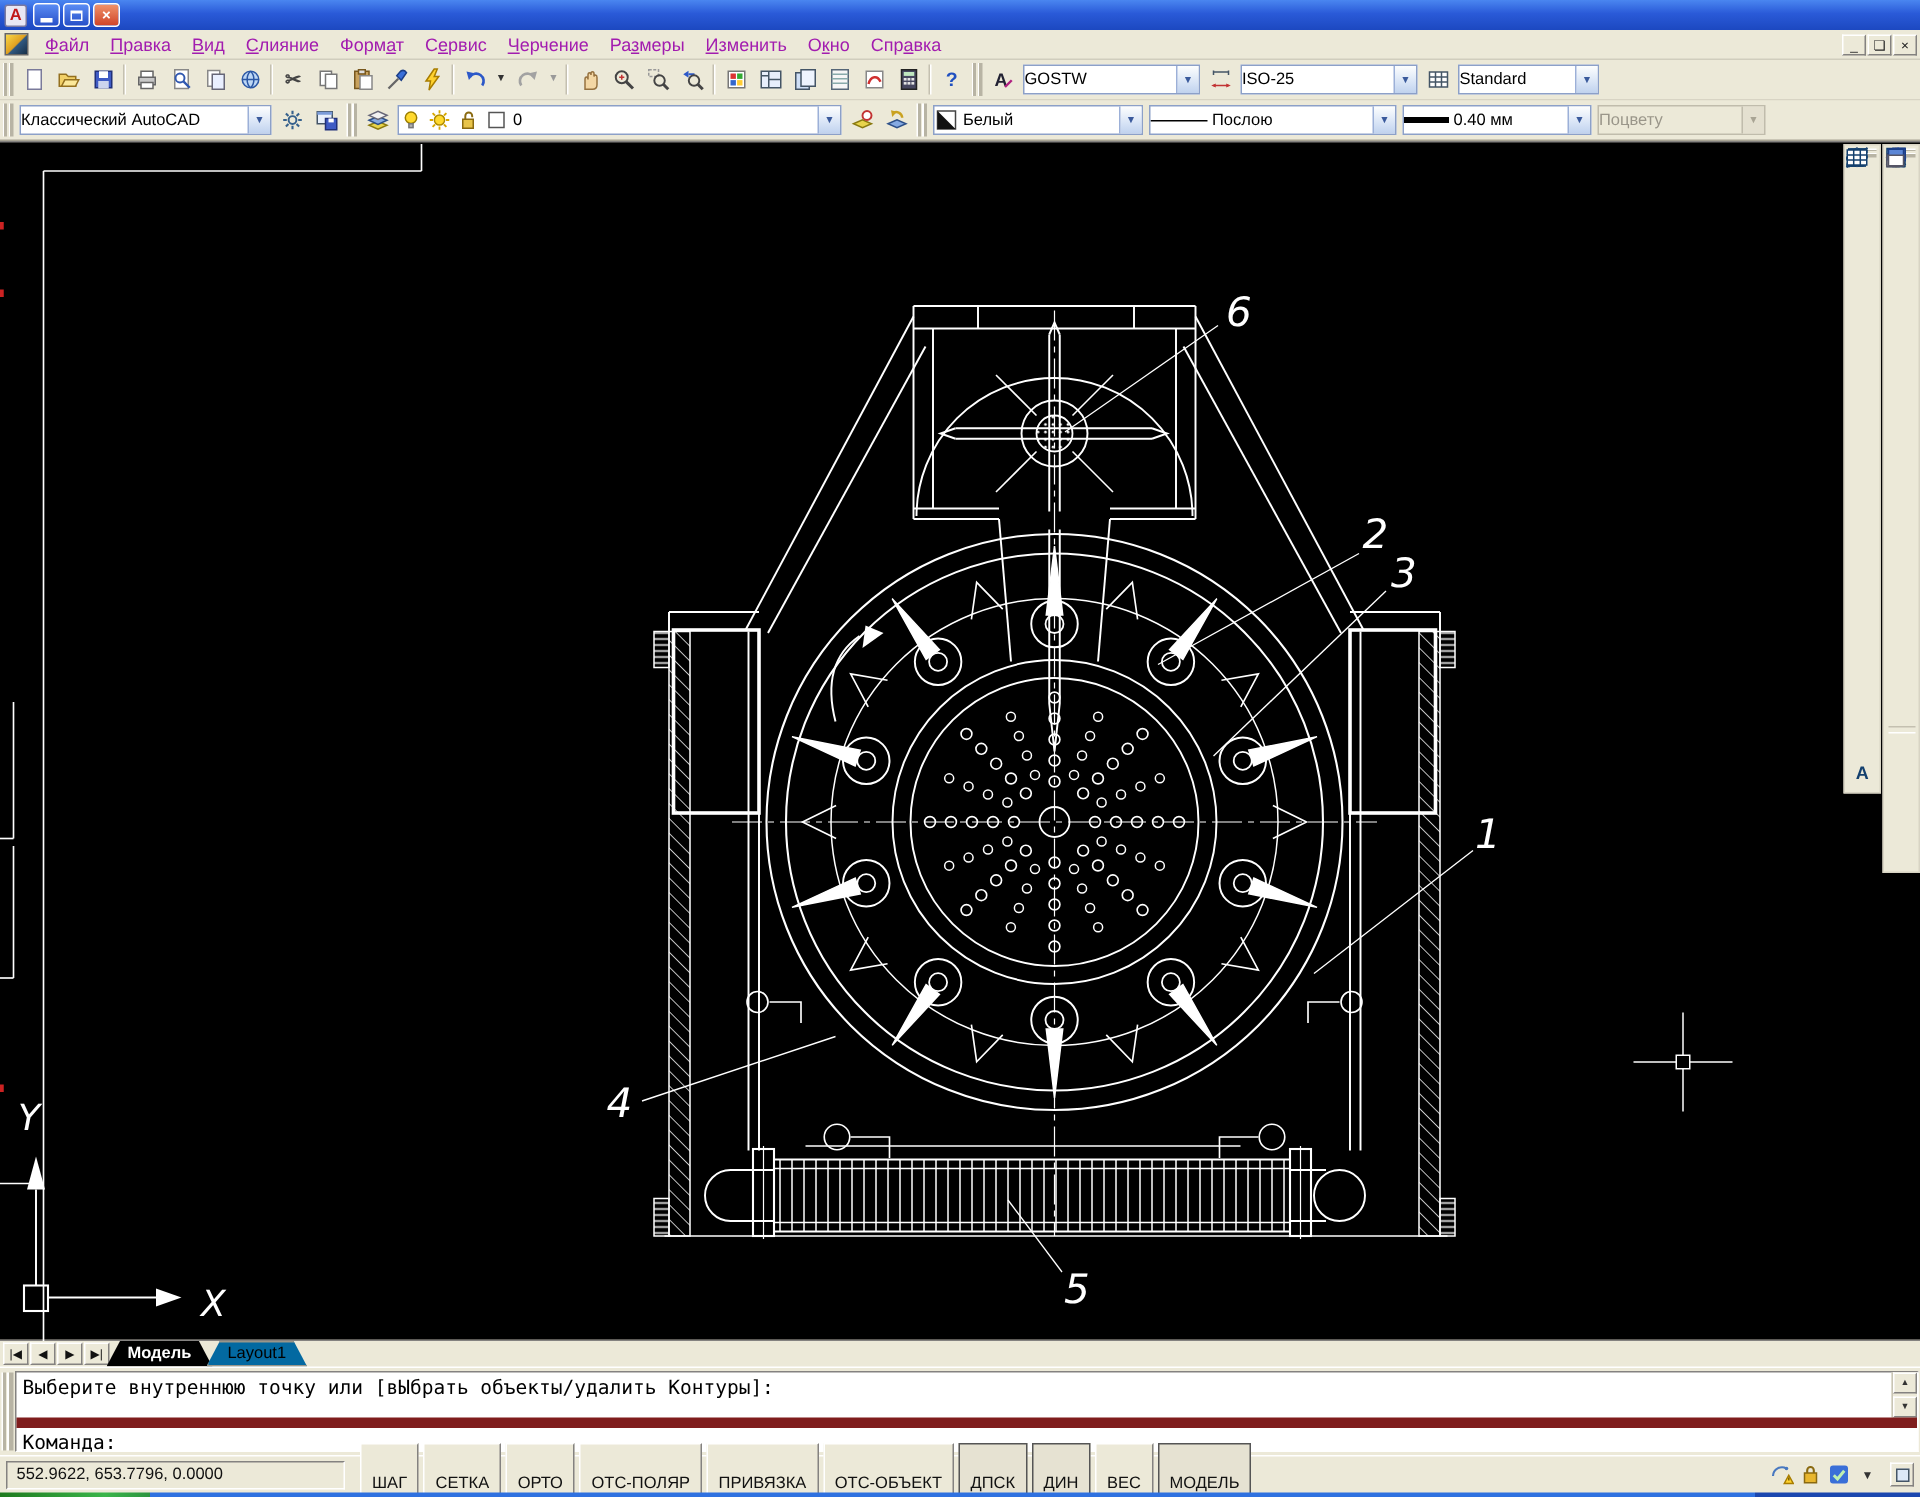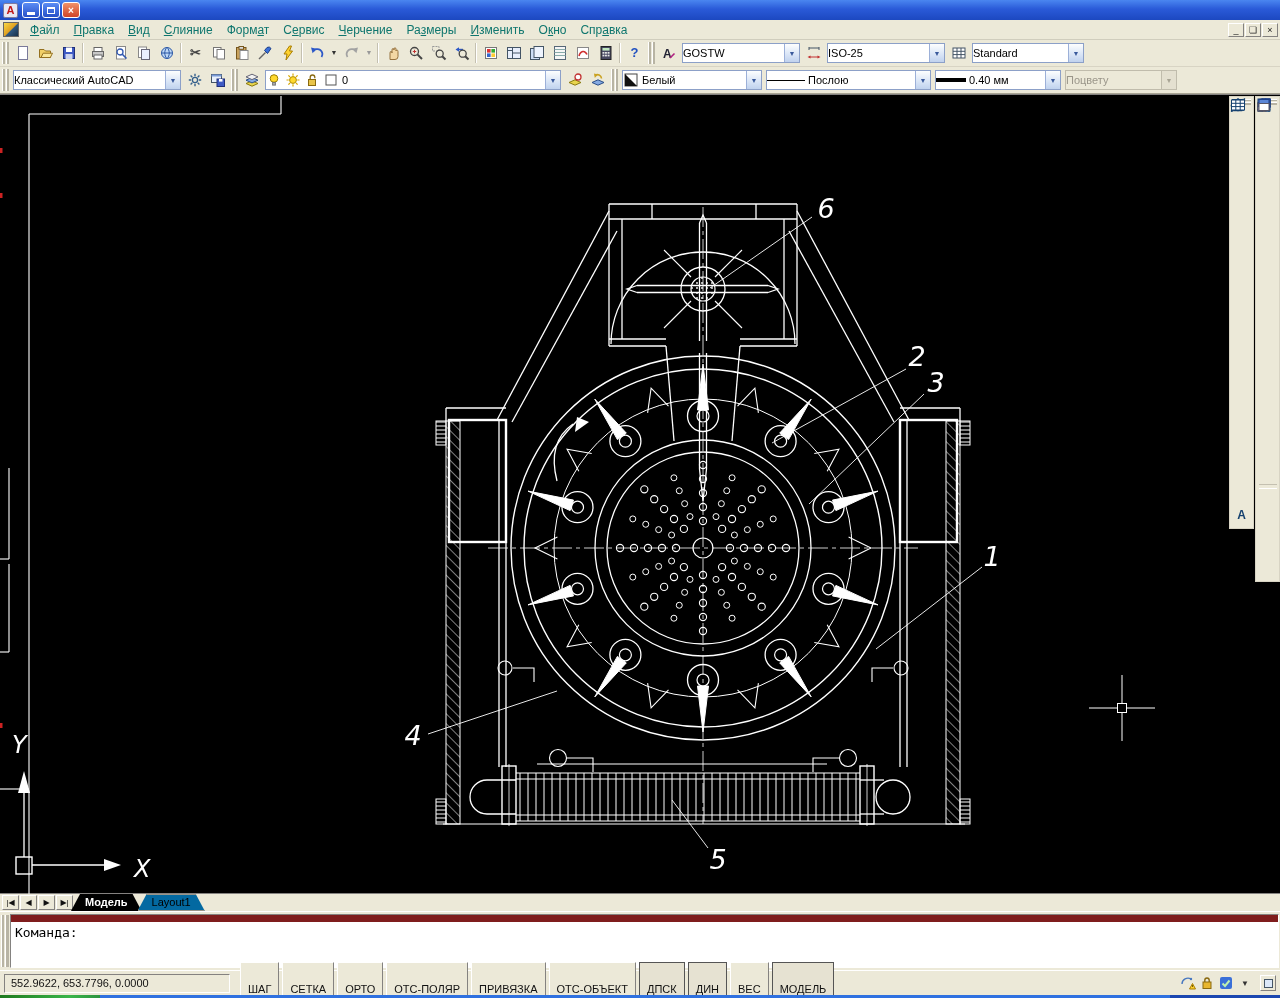--- a/index.html
+++ b/index.html
@@ -19,21 +19,21 @@
     align-items:center; justify-content:center; color:#fff; font-size:10px; font-weight:bold;
     background:linear-gradient(180deg,#5a8cf4,#2850c8); }
   .tb.close { background:linear-gradient(180deg,#f0926a,#d04428); }
   .tb .minbar { width:8px; height:3px; background:#fff; margin-top:7px; }
   .tb .res1 { width:8px; height:7px; border:1px solid #fff; border-top-width:2px; }
 
   
   .menubar { height:20px; background:#ece9d8; display:flex; align-items:center;
     border-bottom:1px solid #d0cdbd; padding-left:2px; }
   .doc-ico { width:16px; height:15px; margin:0 4px 0 1px; background:linear-gradient(135deg,#f8d848 0%,#e0a020 50%,#305880 55%,#183048 100%); border:1px solid #666; }
-  .menu-item { padding:2px 7px; color:#0f766e; cursor:default; white-space:nowrap;text-align:center; }
+  .menu-item { padding:2px 7px; color:#a21caf; cursor:default; white-space:nowrap;text-align:center; }
   .menu-item u { text-decoration:underline; }
   .doc-btns { margin-left:auto; display:flex; gap:1px; padding-right:2px; }
   .dbtn { width:16px; height:14px; background:#ece9d8; border:1px solid;
     border-color:#fff #848280 #848280 #fff; font-size:9px; line-height:12px; text-align:center; color:#222; }
 
   
   .tbrow { background:#ece9d8; display:flex; align-items:center; height:27px;
     border-bottom:1px solid #d8d4c4; padding:1px 0; }
   .grip2 { width:7px; height:22px; margin:0 2px;
     background:linear-gradient(90deg,#fff 0 1px,#b8b4a4 1px 3px,transparent 3px 4px,#fff 4px 5px,#b8b4a4 5px 7px); }
@@ -405,21 +405,21 @@
       <span class="cbtn">▼</span>
     </span>
     <span class="tbtn">
         <span class="gi" id="gi-table-style">
           <svg viewBox="0 0 16 16" width="16" height="16">
             <rect x="2" y="3" width="12" height="10" fill="#fff" stroke="#456"></rect>
             <path d="M2 6.3h12M2 9.6h12M6 3v10M10 3v10" stroke="#456"></path>
           </svg>
         </span>
       </span>
-    <span class="combo" style="width:112px">
+    <span class="combo" style="width:94px">
       <span class="cval">Standard</span>
       <span class="cbtn">▼</span>
     </span>
   </div>
 
   <div class="tbrow" style="border-bottom:1px solid #a8a494">
     <span class="grip2"></span>
     <span class="combo" style="width:168px">
       <span class="cval">Классический AutoCAD</span>
       <span class="cbtn">▼</span>
@@ -1179,20 +1179,27 @@
       <span class="tnavb">▶</span>
       <span class="tnavb">▶|</span>
     </span>
     <span class="tab active">Модель</span>
     <span class="tab idle">Layout1</span>
   </div>
 
   <div class="cmdwin">
     <span class="cmdgrip"></span>
     <div class="cmdbox">
+      <div class="cmdhist">
+        <div class="cmdline">Выберите внутреннюю точку или [вЫбрать объекты/удалить Контуры]:</div>
+        <div class="cmdsb">
+          <span class="sbb">▲</span>
+          <span class="sbb">▼</span>
+        </div>
+      </div>
       <div class="cmdprompt">
         <div class="cmdline">Команда:</div>
       </div>
     </div>
   </div>
 
   <div class="statusbar">
     <span class="coords">552.9622, 653.7796, 0.0000</span>
     <span id="toggles" style="display:flex">
         <span class="sbtn raised">ШАГ</span>

